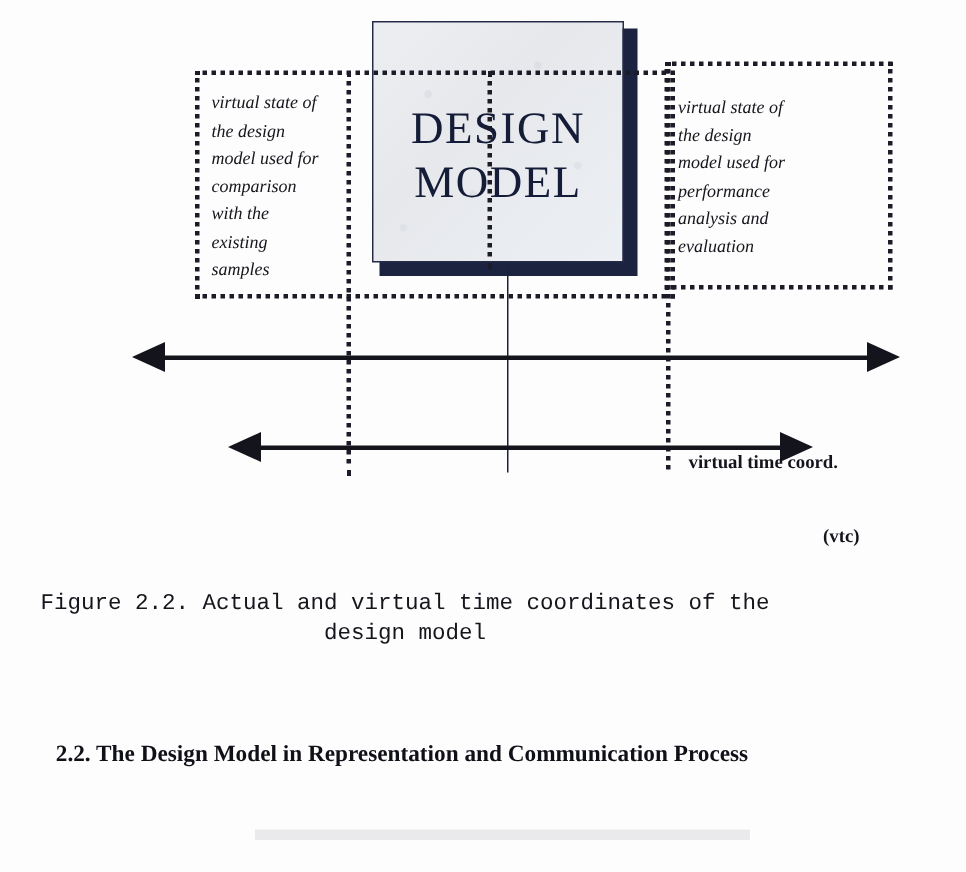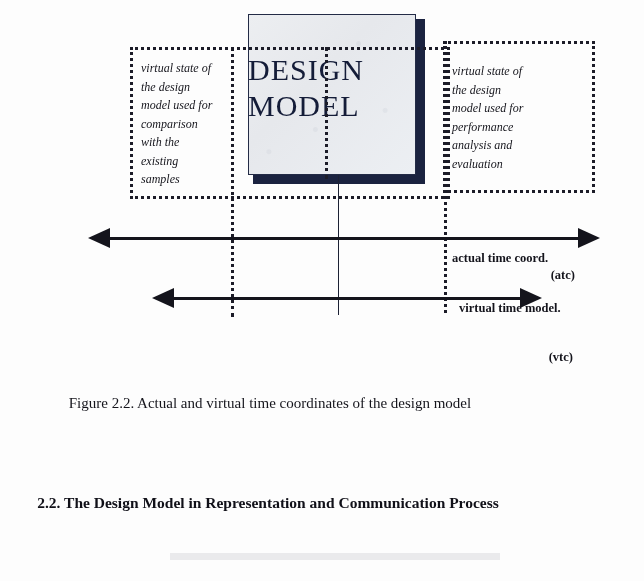--- a/index.html
+++ b/index.html
@@ -52,23 +52,23 @@
       radial-gradient(circle at 22% 30%, rgba(120,130,150,.10) 0 2px, transparent 3px),
       radial-gradient(circle at 66% 18%, rgba(120,130,150,.09) 0 2px, transparent 3px),
       radial-gradient(circle at 40% 72%, rgba(120,130,150,.08) 0 2px, transparent 3px),
       radial-gradient(circle at 82% 60%, rgba(120,130,150,.08) 0 2px, transparent 3px),
       radial-gradient(circle at 12% 86%, rgba(120,130,150,.07) 0 2px, transparent 3px);
     pointer-events:none;
   }
   .dm-label {
     position: absolute;
     left: 248px;
-    top: 52px;
+    top: 68px;
     width: 168px;
-    text-align: left;
+    text-align: center;
     font-size: 30px;
     line-height: 36px;
     letter-spacing: 1px;
     color: #141c38;
     font-family: "Liberation Serif", "DejaVu Serif", serif;
     z-index: 4;
     white-space: pre-line;
   }
 
   
@@ -167,21 +167,21 @@
   
   #figure-caption {
     position: absolute;
     left: 0;
     top: 393px;
     width: 540px;
     text-align: center;
     font-size: 15px;
     line-height: 20px;
     color: #15151c;
-    font-family: Liberation Serif, serif;
+    font-family: Liberation Mono, monospace;
   }
   #section-heading {
     position: absolute;
     left: 0;
     top: 492px;
     width: 536px;
     text-align: center;
     font-size: 15.5px;
     line-height: 22px;
     font-weight: 700;
@@ -236,27 +236,23 @@
     <div class="axis-line"></div>
     <div class="arrow-head arrow-right"></div>
   </div>
 
   <div id="axis-vtc" class="axis-wrap">
     <div class="arrow-head arrow-left"></div>
     <div class="axis-line"></div>
     <div class="arrow-head arrow-right"></div>
   </div>
 
-  <div id="label-atc" class="axis-label">
-    <span>actual time coord.</span>
-    <span class="sub">(atc)</span>
-  </div>
 
   <div id="label-vtc" class="axis-label">
-    <span>virtual time  model.</span>
+    <span>virtual time  coord.</span>
     <span class="sub">(vtc)</span>
   </div>
 
 </div>
 
 <div id="figure-caption">Figure 2.2. Actual and virtual time coordinates of the design model</div>
 
 <div id="section-heading">2.2. The Design Model in Representation and Communication Process</div>
 
 <div id="scan-artifact"></div>

